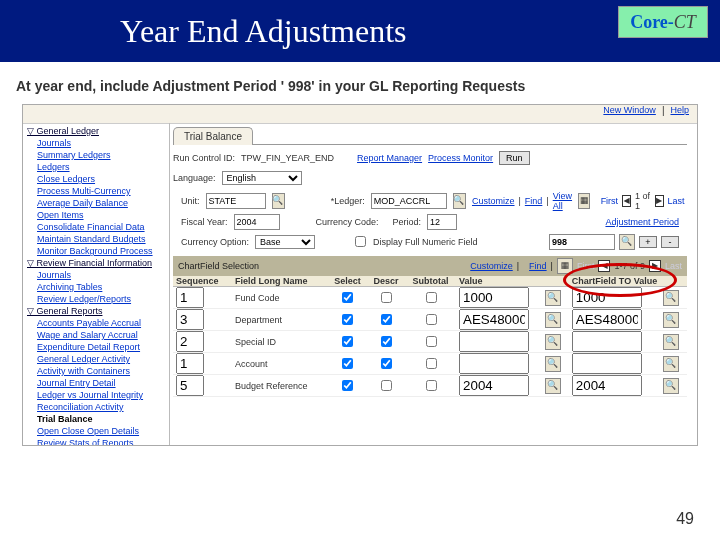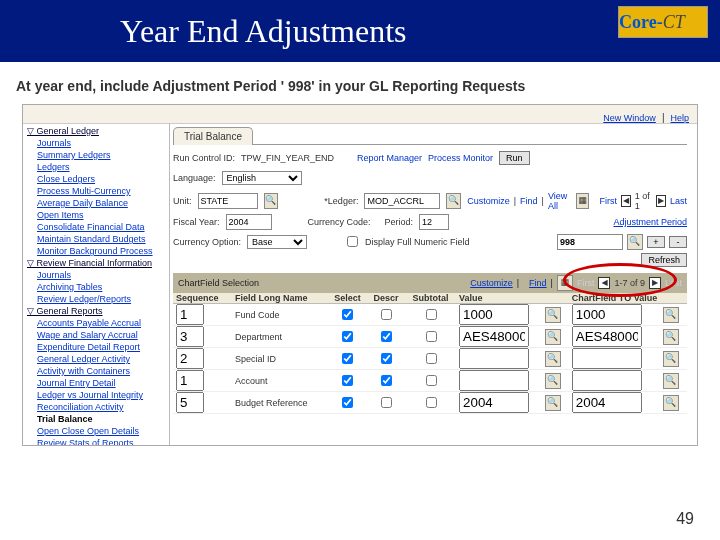--- a/index.html
+++ b/index.html
@@ -1,42 +1,42 @@
 <!DOCTYPE html>
 <html><head>
 <meta charset="utf-8">
 <style>
 html,body{margin:0;padding:0;width:720px;height:540px;background:#fff;font-family:Arial,Helvetica,sans-serif;font-size:10px;color:#333;overflow:hidden}
 .slide{position:relative;width:720px;height:540px}
 .topband{background:#001a80;color:#fff;height:62px;padding:0 0 0 120px;display:flex;align-items:center}
 .topband h1{font-family:"Times New Roman",serif;font-size:32px;font-weight:400;margin:0}
-.logo{position:absolute;right:12px;top:6px;width:88px;height:30px;border:1px solid #999;background:#eab308;display:flex;align-items:center;justify-content:flex-start;font-family:"Times New Roman",serif;font-size:18px}
+.logo{position:absolute;right:12px;top:6px;width:88px;height:30px;border:1px solid #999;background:#86efac;display:flex;align-items:center;justify-content:center;font-family:"Times New Roman",serif;font-size:18px}
 .logo b{color:#0055cc}.logo em{color:#444;font-style:italic}
 .subtitle{font-size:14px;font-weight:700;padding:16px 16px 10px}
 .app{border:1px solid #aaa;margin:0 22px;height:340px;position:relative;overflow:hidden}
-.toprow{height:18px;background:#f5f1e6;border-bottom:1px solid #ccc;display:flex;justify-content:flex-end;gap:6px;padding:0 8px;align-items:flex-end}
+.toprow{height:18px;background:#f5f1e6;border-bottom:1px solid #ccc;display:flex;justify-content:flex-end;gap:6px;padding:0 8px;align-items:flex-start}
 .toprow a{color:#0033cc;text-decoration:underline;font-size:9px}
 .sidebar{position:absolute;left:0;top:18px;bottom:0;width:138px;border-right:1px solid #bbb;overflow:hidden;padding:2px 4px;font-size:9px;line-height:12px}
 .sidebar .nav-head{color:#003;text-decoration:underline;}
 .sidebar .item{color:#0033cc;text-decoration:underline;display:block;margin-left:10px;white-space:nowrap;overflow:hidden;text-overflow:ellipsis}
 .sidebar .item.curr{color:#000;text-decoration:none;font-weight:700}
 .content{position:absolute;left:140px;right:0;top:18px;bottom:0;padding:4px 10px}
 .tab{display:inline-block;padding:3px 10px;font-size:10px;background:#f5f1e6;border:1px solid #999;border-bottom:none;border-top-left-radius:5px;border-top-right-radius:5px}
 .tabline{border-bottom:1px solid #999;margin-top:-1px}
 .row{display:flex;align-items:center;gap:6px;margin:6px 0;font-size:9px}
 .row .lbl{white-space:nowrap}
 .row input[type=text],.row select{font-size:9px;height:14px;border:1px solid #888;background:#fff}
 .row input[type=text]{padding:0 2px}
 .btn{border:1px solid #777;background:#e5e5e5;font-size:9px;padding:1px 6px;cursor:pointer}
 .sect{background:#bab59a;color:#222;font-size:9px;padding:2px 5px;margin-top:6px;display:flex;justify-content:space-between;align-items:center}
 .sect a{color:#0033cc;text-decoration:underline;margin-left:6px;font-size:9px}
-.mini{font-size:9px;color:#0033cc;}
+.mini{font-size:9px;color:#0033cc;text-decoration:underline}
 .pagectl{display:flex;align-items:center;gap:4px}
 .pagectl span{color:#333}
-.params .row{margin:3px 0}
+.params .row{margin:3px 8px}
 .iconq{display:inline-block;width:14px;height:14px;border:1px solid #888;background:#e9e4cf;text-align:center;line-height:12px;font-size:9px}
 .cb{width:11px;height:11px}
 .tbl{width:100%;border-collapse:collapse;font-size:9px}
 .tbl th,.tbl td{padding:0 3px;text-align:left;white-space:nowrap}
 .tbl th{background:#f0ebd8;border-bottom:1px solid #bbb}
 .tbl td{border-bottom:1px solid #eee}
 .tbl td.c,.tbl th.c{text-align:center}
 .tbl td.val{width:80px}
 .tbl td.val input{width:62px}
 .highlight-oval{position:absolute;border:3px solid #c00;border-radius:50%;width:108px;height:28px;top:140px;right:20px;pointer-events:none}
@@ -148,23 +148,20 @@
             <input type="checkbox" class="cb" style="">
             <span class="lbl">Display Full Numeric Field</span>
           </span>
           <div class="rightcol flexr">
             <input type="text" style="width: 60px; font-weight: bold;" value="998">
             <span class="iconq">🔍</span>
             <button class="btn" style="width:18px;padding:0">+</button>
             <button class="btn" style="width:18px;padding:0">-</button>
           </div>
         </div>
-        <div class="row">
-            <div class="rightcol"><button class="btn">Refresh</button></div>
-          </div>
       </div>
 
       <div class="sect">
         <span>ChartField Selection</span>
         <span class="pagectl">
           <a class="mini">Customize</a> |
           <a class="mini">Find</a> |
           <span class="iconq">▦</span>
           <span style="color:#ccd">First</span>
           <span class="sq">◀</span>

